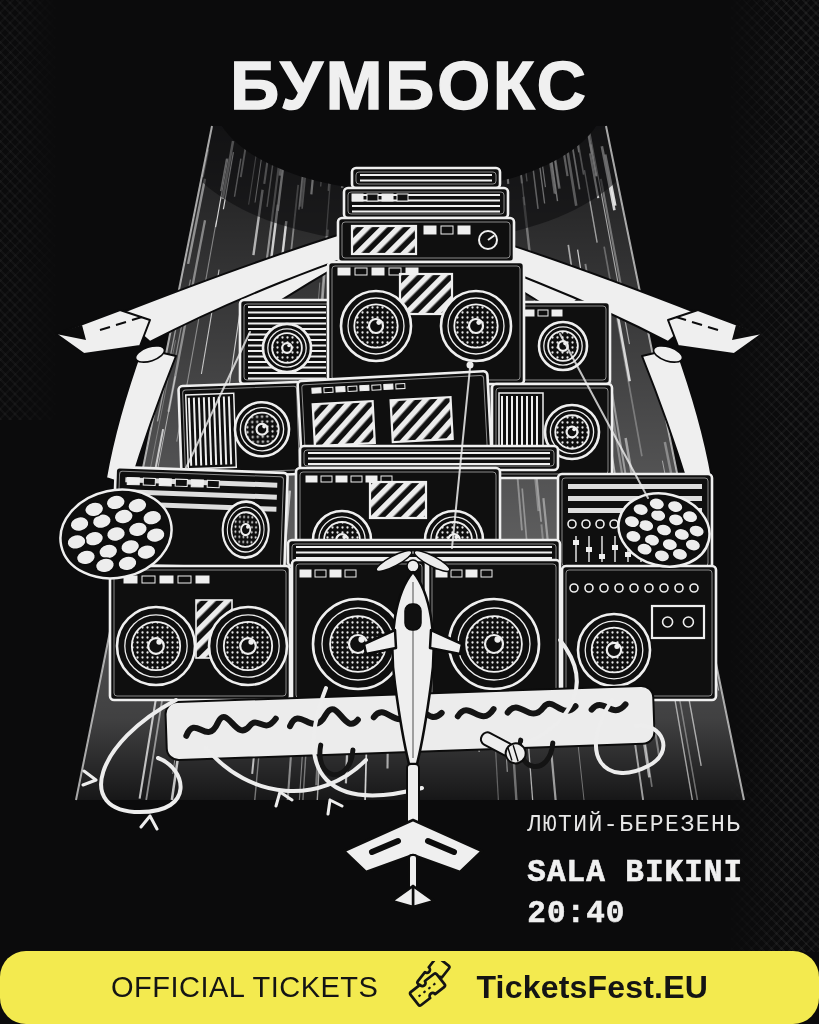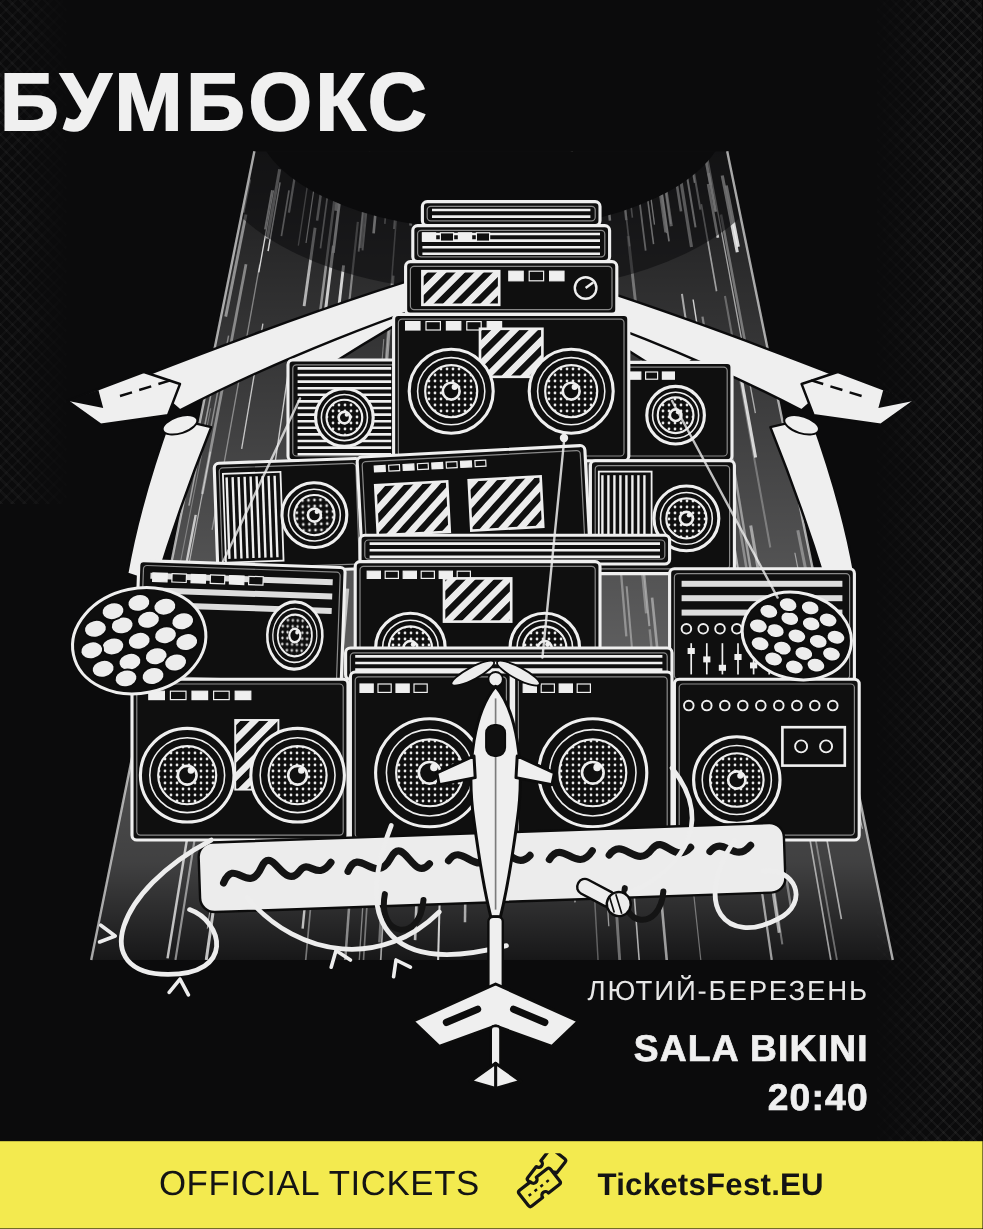--- a/index.html
+++ b/index.html
@@ -14,37 +14,37 @@
       repeating-linear-gradient(45deg, rgba(255,255,255,.05) 0 2px, transparent 2px 7px),
       repeating-linear-gradient(-45deg, rgba(255,255,255,.04) 0 2px, transparent 2px 7px);
   }
   .tex-r{right:0;width:95px;
     -webkit-mask-image:linear-gradient(to left,#000 35%,transparent);
     mask-image:linear-gradient(to left,#000 35%,transparent);}
   .tex-l{left:0;width:60px;height:420px;opacity:.7;
     -webkit-mask-image:linear-gradient(to right,#000 20%,transparent);
     mask-image:linear-gradient(to right,#000 20%,transparent);}
   .title{
-    position:absolute;top:46px;left:0;right:0;margin:0;text-align:left;
+    position:absolute;top:46px;left:0;right:0;margin:0;text-align:center;
     color:var(--ink,#f2f2f2);font-size:68px;font-weight:700;letter-spacing:3px;
     -webkit-text-stroke:1.5px var(--ink,#f2f2f2);
   }
   .info{position:absolute;top:812px;color:var(--ink,#f2f2f2);}
   .info-left{left:104px;text-align:left;}
-  .info-right{right:95px;text-align:right;}
+  .info-right{right:76px;font-family:Liberation Mono, monospace;}
   .info .small{font-size:23px;font-weight:500;letter-spacing:1.5px;opacity:.96;margin-bottom:14px;}
   .info .big{font-size:31px;font-weight:700;letter-spacing:1px;line-height:41px;
     -webkit-text-stroke:.6px var(--ink,#f2f2f2);}
   .footer{
     position:absolute;left:0;right:0;bottom:0;height:73px;
     background:var(--accent,#f3ea4f);color:var(--footer-ink,#141414);
-    display:flex;align-items:center;justify-content:center;gap:22px;
+    display:flex;align-items:center;justify-content:center;gap:22px;border-radius:26px;
   }
   .footer .label{font-size:29px;font-weight:400;letter-spacing:.5px;}
-  .footer .brand{font-size:26px;font-weight:700;letter-spacing:.2px;}
+  .footer .brand{font-size:32px;font-weight:700;letter-spacing:.2px;}
   .footer svg{display:block;}
 </style>
 </head>
 <body>
 
 <div class="poster">
 
   <svg id="art" width="819" height="960" viewBox="0 0 819 960" role="img" aria-label="Black and white engraved pyramid of boomboxes in a beam of light, two crossed jets, disco balls, tangled cables, a microphone and a drone diving nose-down">
       <defs>
         <pattern id="dots" width="5" height="5" patternUnits="userSpaceOnUse">

